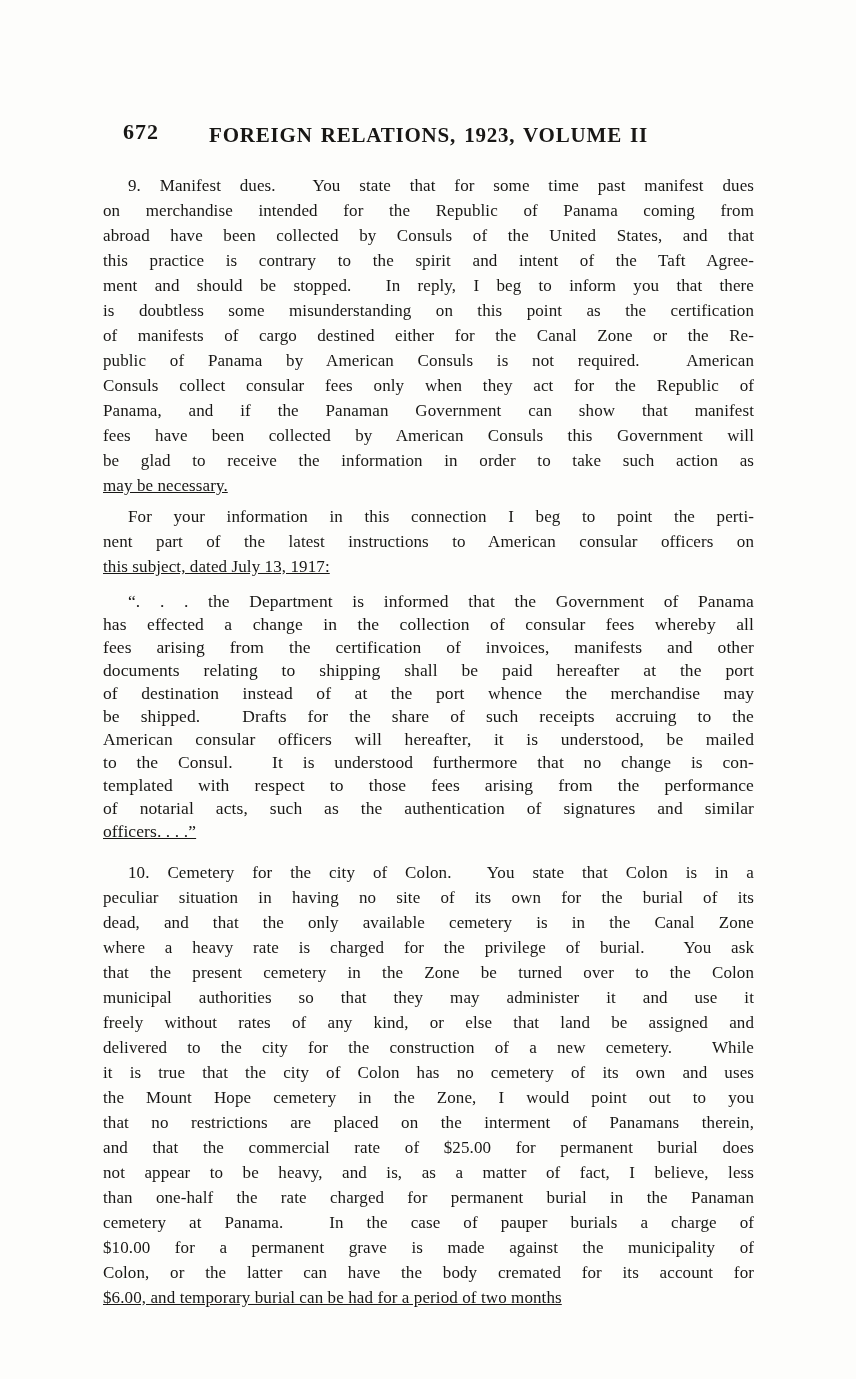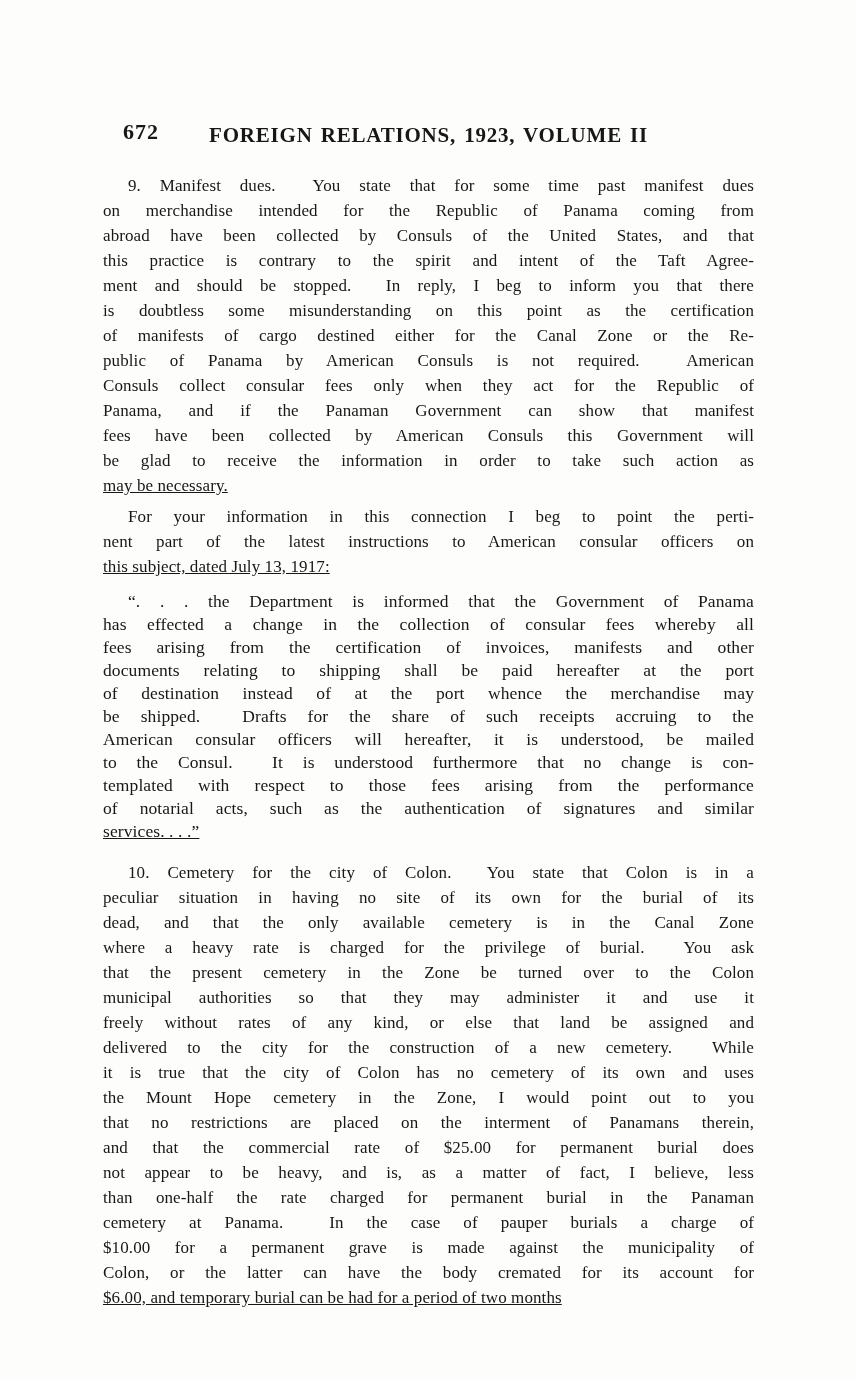--- a/index.html
+++ b/index.html
@@ -114,21 +114,21 @@
           <div class="line first">“. . . the Department is informed that the Government of Panama</div>
           <div class="line">has effected a change in the collection of consular fees whereby all</div>
           <div class="line">fees arising from the certification of invoices, manifests and other</div>
           <div class="line">documents relating to shipping shall be paid hereafter at the port</div>
           <div class="line">of destination instead of at the port whence the merchandise may</div>
           <div class="line">be shipped.  Drafts for the share of such receipts accruing to the</div>
           <div class="line">American consular officers will hereafter, it is understood, be mailed</div>
           <div class="line">to the Consul.  It is understood furthermore that no change is con-</div>
           <div class="line">templated with respect to those fees arising from the performance</div>
           <div class="line">of notarial acts, such as the authentication of signatures and similar</div>
-          <div class="line last">services. . . .”</div>
+          <div class="line last">officers. . . .”</div>
         </div>
         <div class="para body">
           <div class="line first">10. Cemetery for the city of Colon.  You state that Colon is in a</div>
           <div class="line">peculiar situation in having no site of its own for the burial of its</div>
           <div class="line">dead, and that the only available cemetery is in the Canal Zone</div>
           <div class="line">where a heavy rate is charged for the privilege of burial.  You ask</div>
           <div class="line">that the present cemetery in the Zone be turned over to the Colon</div>
           <div class="line">municipal authorities so that they may administer it and use it</div>
           <div class="line">freely without rates of any kind, or else that land be assigned and</div>
           <div class="line">delivered to the city for the construction of a new cemetery.  While</div>

